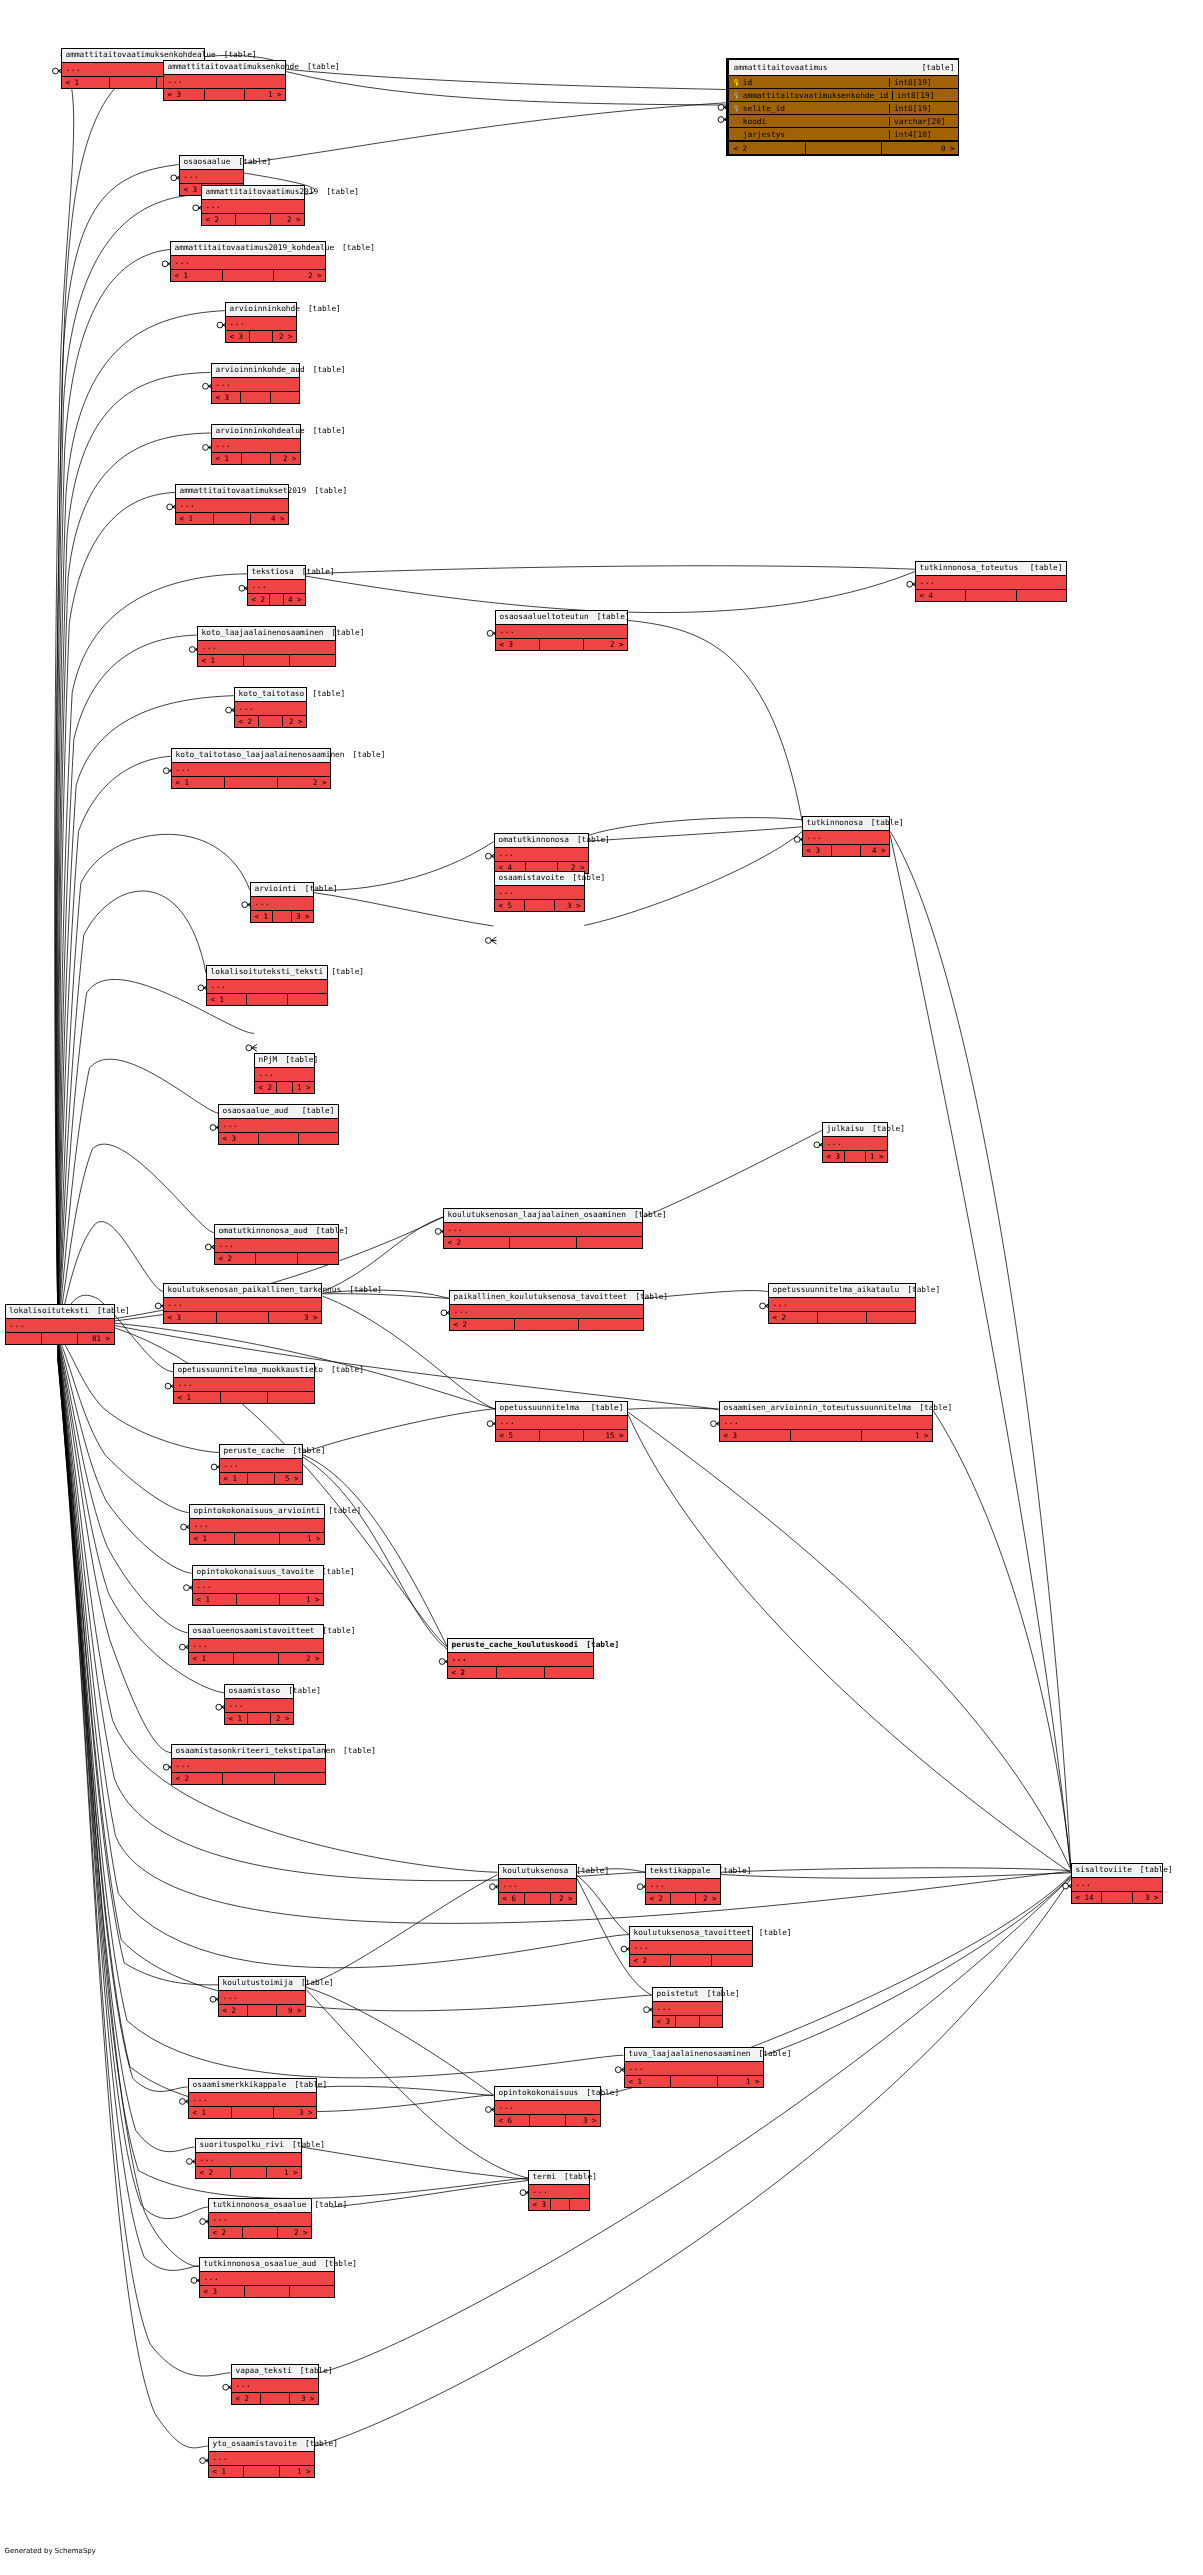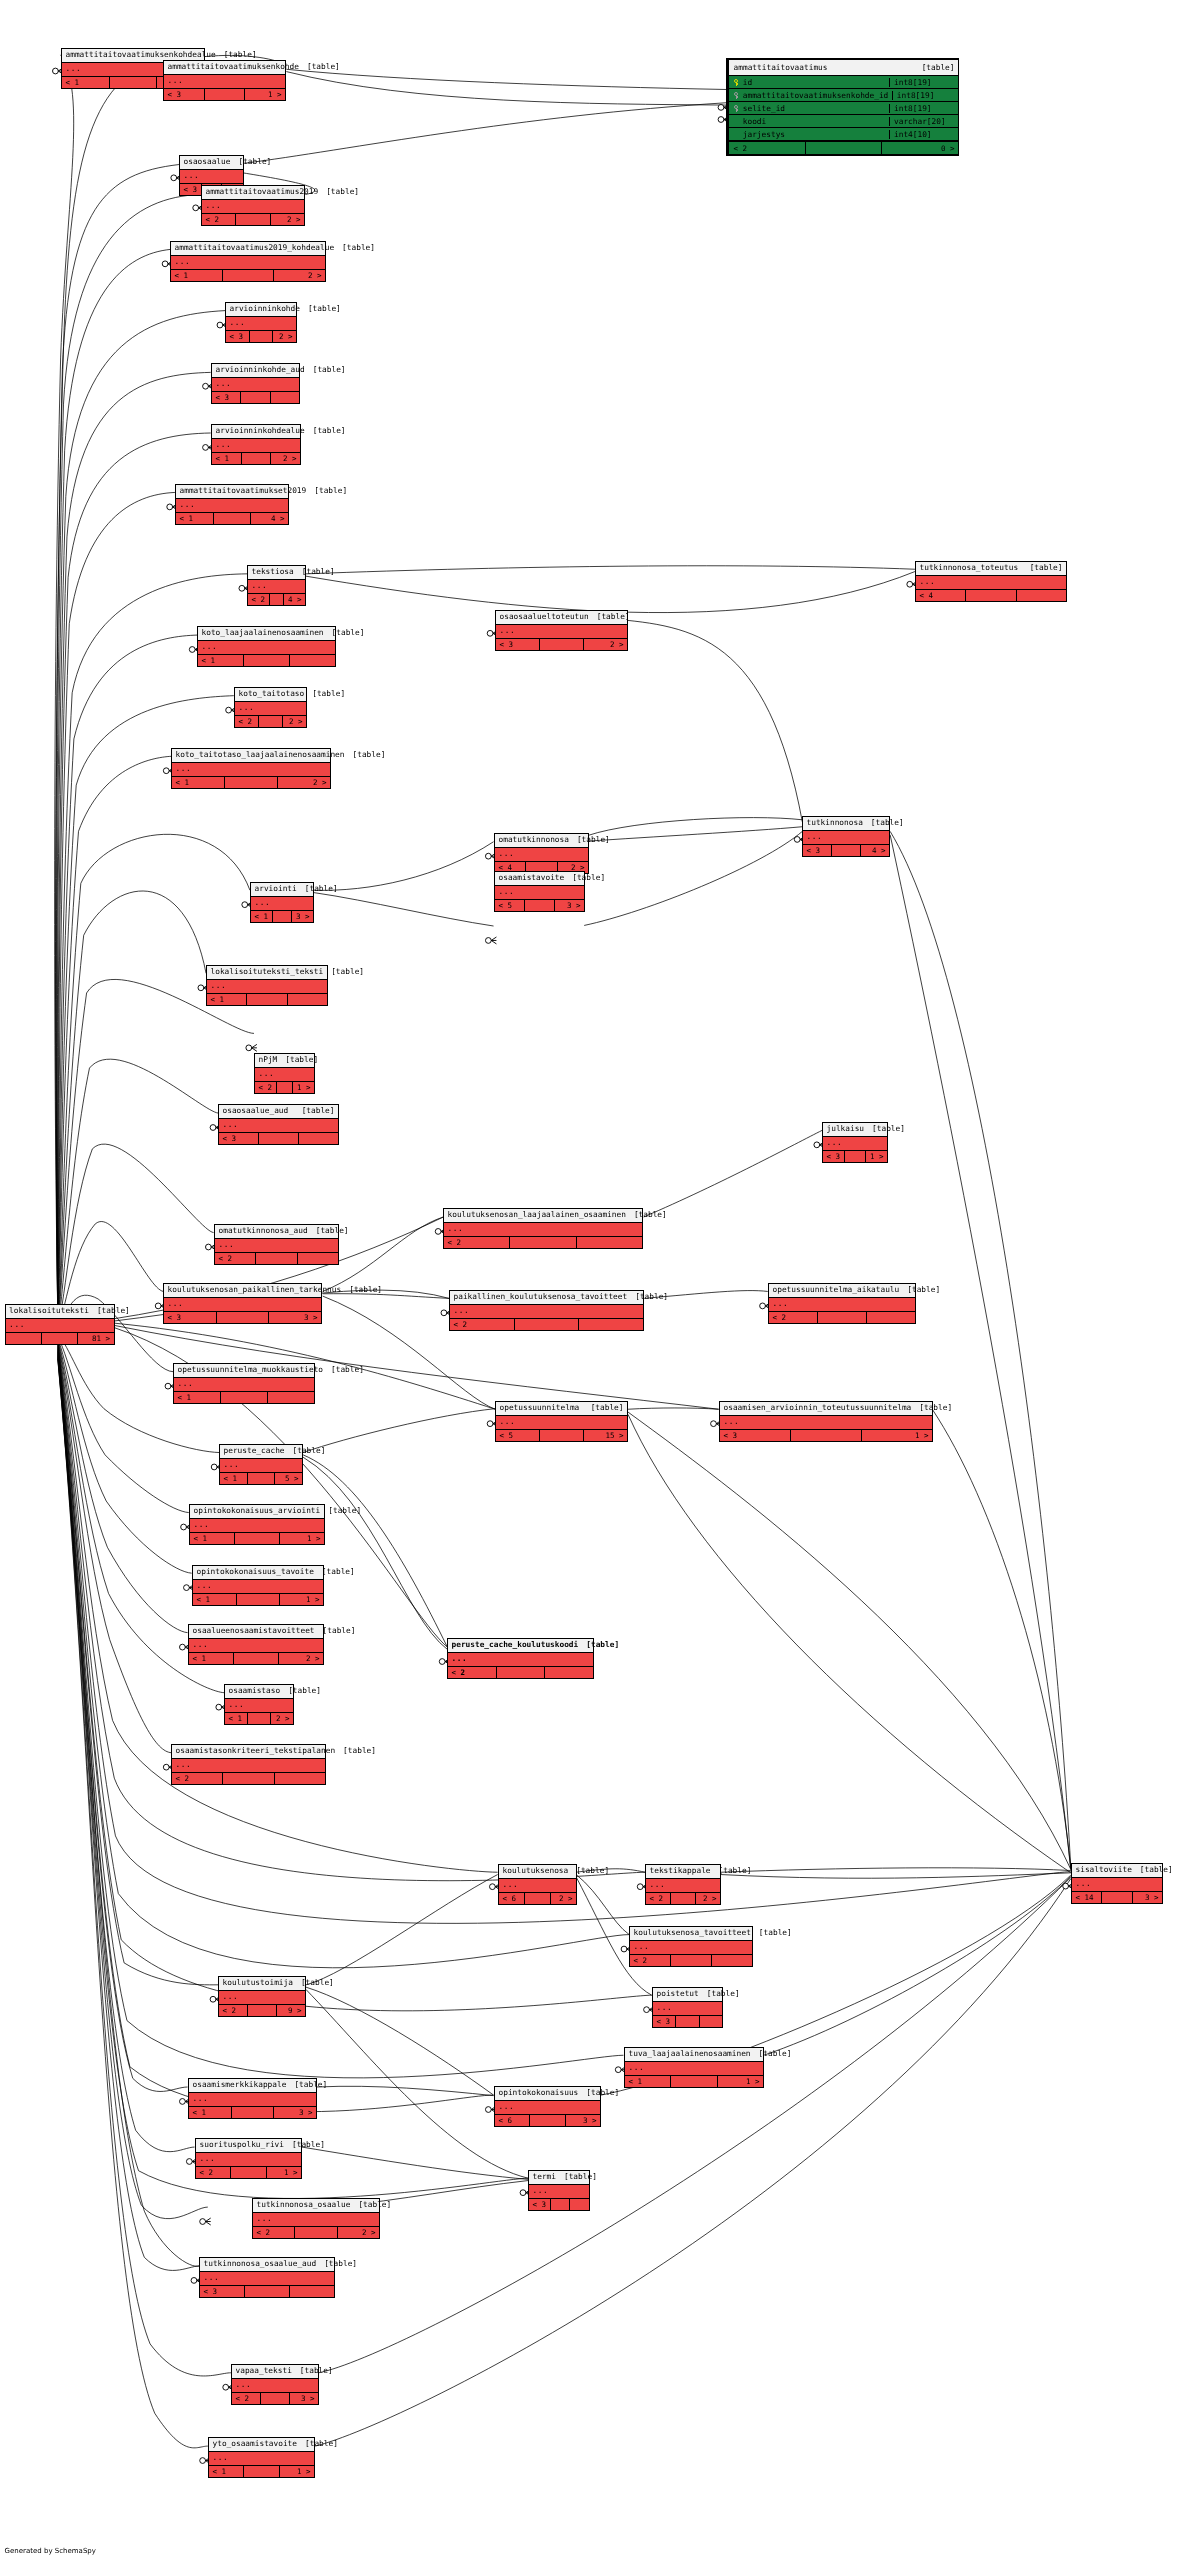--- a/index.html
+++ b/index.html
@@ -62,21 +62,21 @@
 
   
   .node-detail{
     position:absolute;
     box-sizing:border-box;
     border:0.9px solid #000;
     border-left:3.5px solid #000;
     border-right:1.7px solid #000;
     border-top:2.3px solid #000;
     border-bottom:2.9px solid #000;
-    background:#15803d;
+    background:#a16207;
     font-size:7.8px;
     z-index:6;
   }
   .node-detail .hdr{
     display:flex;
     justify-content:space-between;
     background:#f2f2f2;
     padding:2.9px 3.5px 3.5px 4.6px;
     white-space:nowrap;
     border-bottom:0.9px solid #000;
@@ -942,21 +942,21 @@
           <span class="tname">termi</span>
           <span class="ttype">[table]</span>
         </div>
         <div class="body">...</div>
         <div class="foot">
           <span class="cell l">&lt; 3</span>
           <span class="cell c"></span>
           <span class="cell r"></span>
         </div>
       </div>
-      <div class="node" style="left: 208px; top: 2198px; width: 128px; margin-left: 44px;">
+      <div class="node" style="left: 208px; top: 2198px; width: 104px;">
         <div class="hdr">
           <span class="tname">tutkinnonosa_osaalue</span>
           <span class="ttype">[table]</span>
         </div>
         <div class="body">...</div>
         <div class="foot">
           <span class="cell l">&lt; 2</span>
           <span class="cell c"></span>
           <span class="cell r">2 &gt;</span>
         </div>

